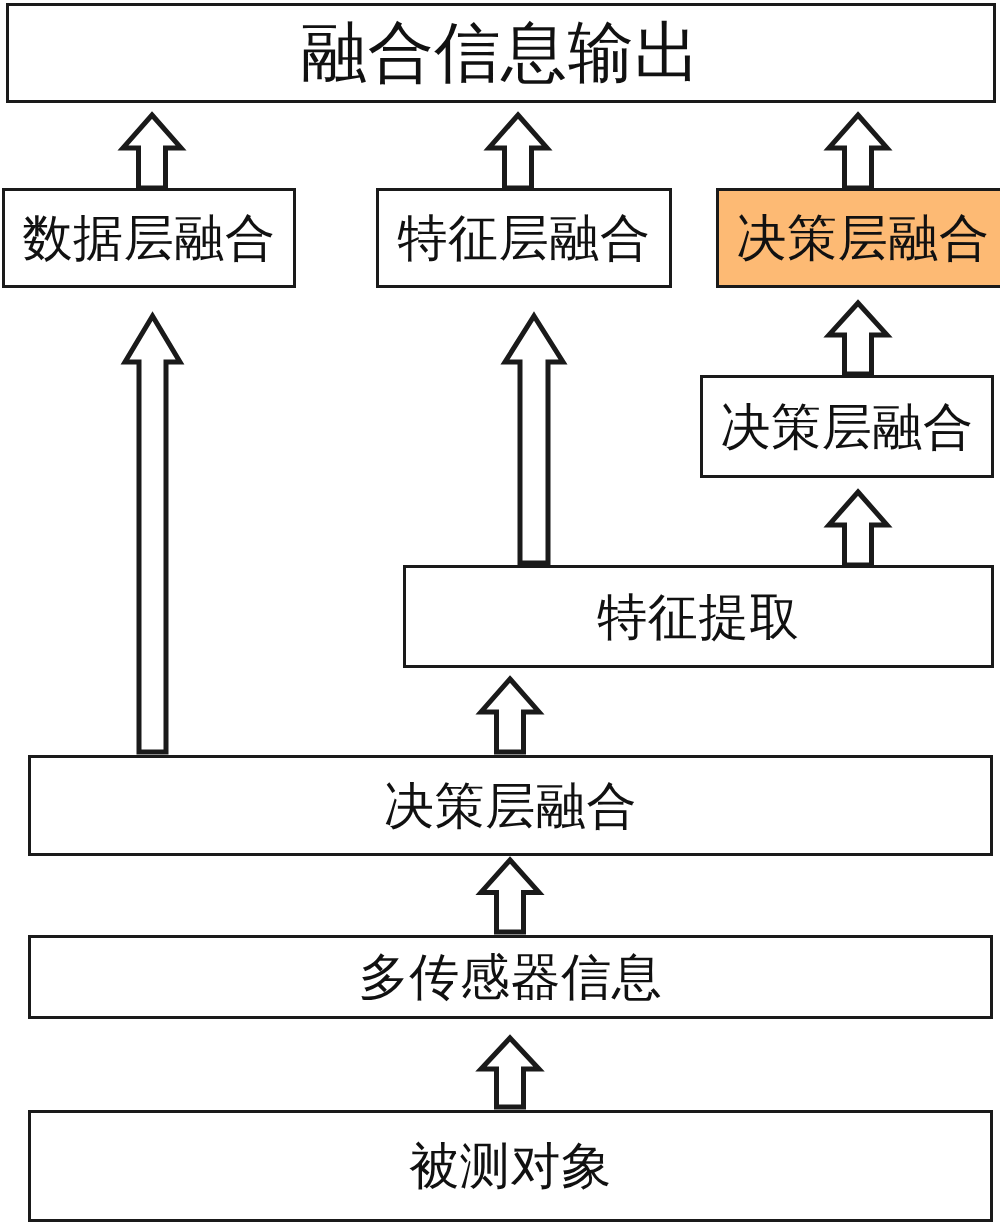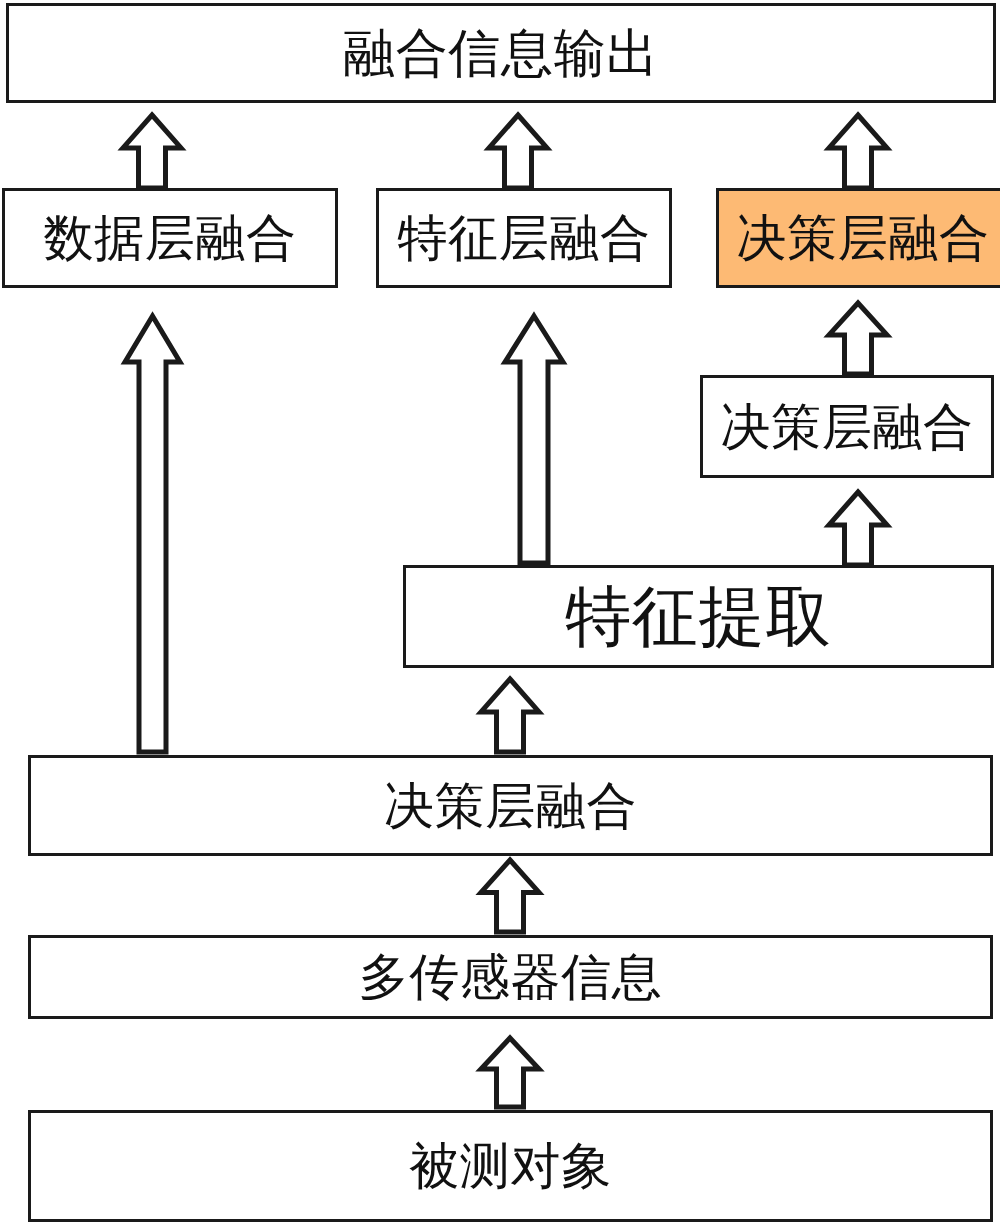--- a/index.html
+++ b/index.html
@@ -97,36 +97,36 @@
       <svg viewBox="0 0 58 72" preserveAspectRatio="none">
         <polygon points="29.0,0.0 58.0,32.4 42.5,32.4 42.5,72.0 15.5,72.0 15.5,32.4 0.0,32.4" fill="#ffffff" stroke="#1a1a1a"></polygon>
       </svg>
     </div>
     <div class="arrow" style="left: 481px; top: 1038px; width: 58px; height: 69px;">
       <svg viewBox="0 0 58 69" preserveAspectRatio="none">
         <polygon points="29.0,0.0 58.0,31.1 42.5,31.1 42.5,69.0 15.5,69.0 15.5,31.1 0.0,31.1" fill="#ffffff" stroke="#1a1a1a"></polygon>
       </svg>
     </div>
     <div class="node" style="left: 6px; top: 3px; width: 990px; height: 100px; border-color: rgb(26, 26, 26); background: rgb(255, 255, 255);">
-      <span class="node-label" style="font-size: 52px;">融合信息输出</span>
+      <span class="node-label" style="font-size: 66px;">融合信息输出</span>
     </div>
-    <div class="node" style="left: 2px; top: 188px; width: 336px; height: 100px; border-color: rgb(26, 26, 26); background: rgb(255, 255, 255);">
+    <div class="node" style="left: 2px; top: 188px; width: 294px; height: 100px; border-color: rgb(26, 26, 26); background: rgb(255, 255, 255);">
       <span class="node-label" style="font-size: 50px;">数据层融合</span>
     </div>
     <div class="node" style="left: 376px; top: 188px; width: 296px; height: 100px; border-color: rgb(26, 26, 26); background: rgb(255, 255, 255); justify-content: center;">
       <span class="node-label" style="font-size: 50px;">特征层融合</span>
     </div>
     <div class="node" style="left: 716px; top: 188px; width: 294px; height: 100px; border-color: rgb(26, 26, 26); background: #fdba74;">
       <span class="node-label" style="font-size: 50px;">决策层融合</span>
     </div>
     <div class="node" style="left: 700px; top: 375px; width: 294px; height: 103px; border-color: rgb(26, 26, 26); background: rgb(255, 255, 255);">
       <span class="node-label" style="font-size: 50px;">决策层融合</span>
     </div>
     <div class="node" style="left: 403px; top: 565px; width: 591px; height: 103px; border-color: rgb(26, 26, 26); background: rgb(255, 255, 255);">
-      <span class="node-label" style="font-size: 66px;">特征提取</span>
+      <span class="node-label" style="font-size: 50px;">特征提取</span>
     </div>
     <div class="node" style="left: 28px; top: 755px; width: 965px; height: 101px; border-color: rgb(26, 26, 26); background: rgb(255, 255, 255);">
       <span class="node-label" style="font-size: 50px;">决策层融合</span>
     </div>
     <div class="node" style="left: 28px; top: 935px; width: 965px; height: 84px; border-color: rgb(26, 26, 26); background: rgb(255, 255, 255);">
       <span class="node-label" style="font-size: 50px;">多传感器信息</span>
     </div>
     <div class="node" style="left: 28px; top: 1110px; width: 965px; height: 112px; border-color: rgb(26, 26, 26); background: rgb(255, 255, 255); align-items: center;">
       <span class="node-label" style="font-size: 50px;">被测对象</span>
     </div>

